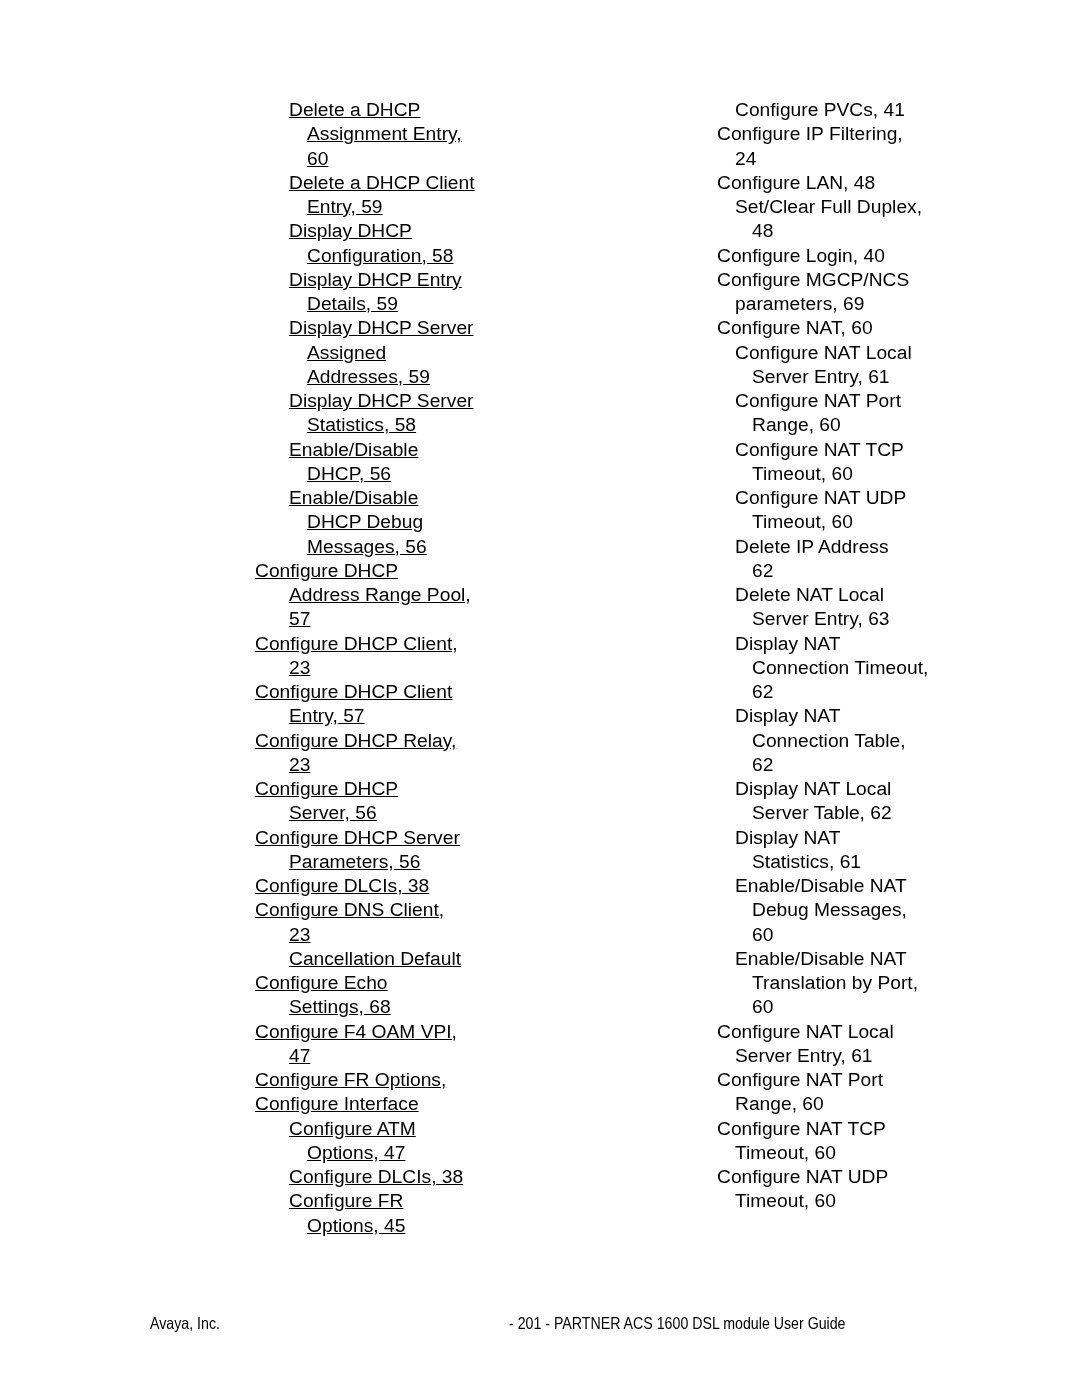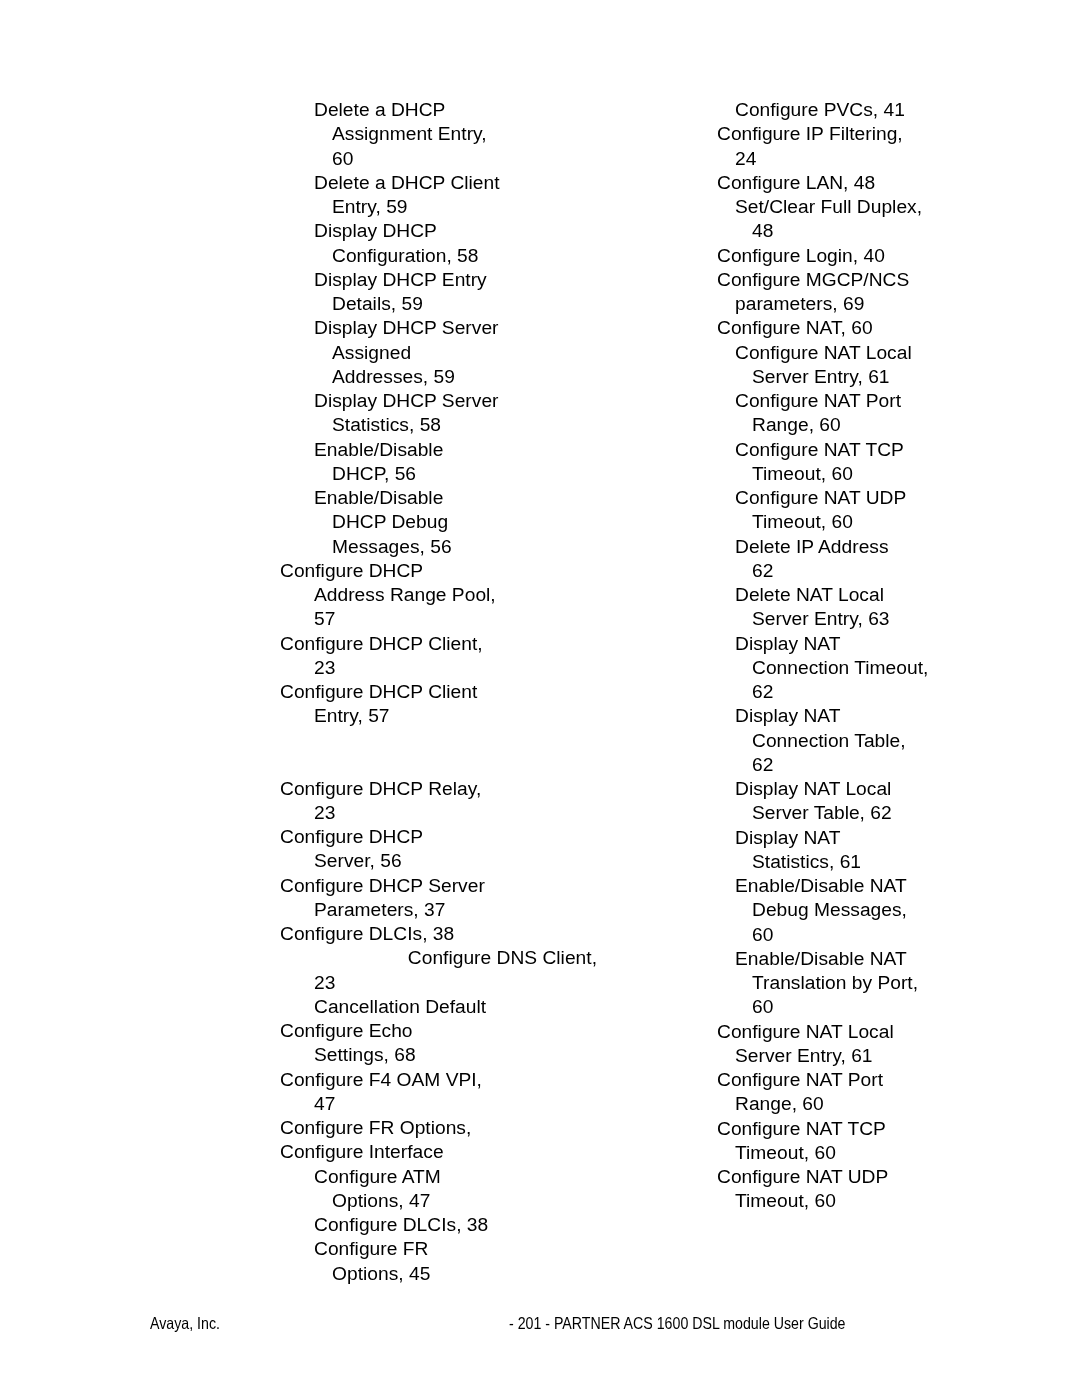--- a/index.html
+++ b/index.html
@@ -30,21 +30,21 @@
     left: 0;
     top: 0;
     width: 1080px;
     height: 1290px;
   }
 
   .index-column {
     position: absolute;
     top: 98px;
   }
-  .index-column.left  { left: 297px; width: 300px; }
+  .index-column.left  { left: 272px; width: 300px; text-decoration: underline; }
   .index-column.right { left: 700px; width: 300px; }
 
   .idx-line {
     font-size: 19.2px;
     line-height: 24.25px;
     white-space: pre;
     letter-spacing: 0.02px;
     color: #000;
   }
   .idx-line.lvl0 { padding-left: 0px; }
@@ -109,28 +109,28 @@
         <div class="idx-line lvl1">Enable/Disable</div>
         <div class="idx-line lvl2">DHCP Debug</div>
         <div class="idx-line lvl2">Messages, 56</div>
         <div class="idx-line lvl0" style="margin-left: -17px;">Configure DHCP</div>
         <div class="idx-line lvl1">Address Range Pool,</div>
         <div class="idx-line lvl1">57</div>
         <div class="idx-line lvl0" style="margin-left: -17px;">Configure DHCP Client,</div>
         <div class="idx-line lvl1">23</div>
         <div class="idx-line lvl0" style="margin-left: -17px;">Configure DHCP Client</div>
         <div class="idx-line lvl1">Entry, 57</div>
-        <div class="idx-line lvl0" style="margin-left: -17px; margin-top: 48px;">Configure DHCP Relay,</div>
+        <div class="idx-line lvl0" style="margin-left: -17px;">Configure DHCP Relay,</div>
         <div class="idx-line lvl1">23</div>
         <div class="idx-line lvl0" style="margin-left: -17px;">Configure DHCP</div>
         <div class="idx-line lvl1">Server, 56</div>
         <div class="idx-line lvl0" style="margin-left: -17px;">Configure DHCP Server</div>
-        <div class="idx-line lvl1">Parameters, 37</div>
+        <div class="idx-line lvl1">Parameters, 56</div>
         <div class="idx-line lvl0" style="margin-left: -17px;">Configure DLCIs, 38</div>
-        <div class="idx-line lvl0" style="margin-left: -17px; text-align: right;">Configure DNS Client,</div>
+        <div class="idx-line lvl0" style="margin-left: -17px;">Configure DNS Client,</div>
         <div class="idx-line lvl1">23</div>
         <div class="idx-line lvl1">Cancellation Default</div>
         <div class="idx-line lvl0" style="margin-left: -17px;">Configure Echo</div>
         <div class="idx-line lvl1">Settings, 68</div>
         <div class="idx-line lvl0" style="margin-left: -17px;">Configure F4 OAM VPI,</div>
         <div class="idx-line lvl1">47</div>
         <div class="idx-line lvl0" style="margin-left: -17px;">Configure FR Options,</div>
         <div class="idx-line lvl0" style="margin-left: -17px;">Configure Interface</div>
         <div class="idx-line lvl1">Configure ATM</div>
         <div class="idx-line lvl2">Options, 47</div>

